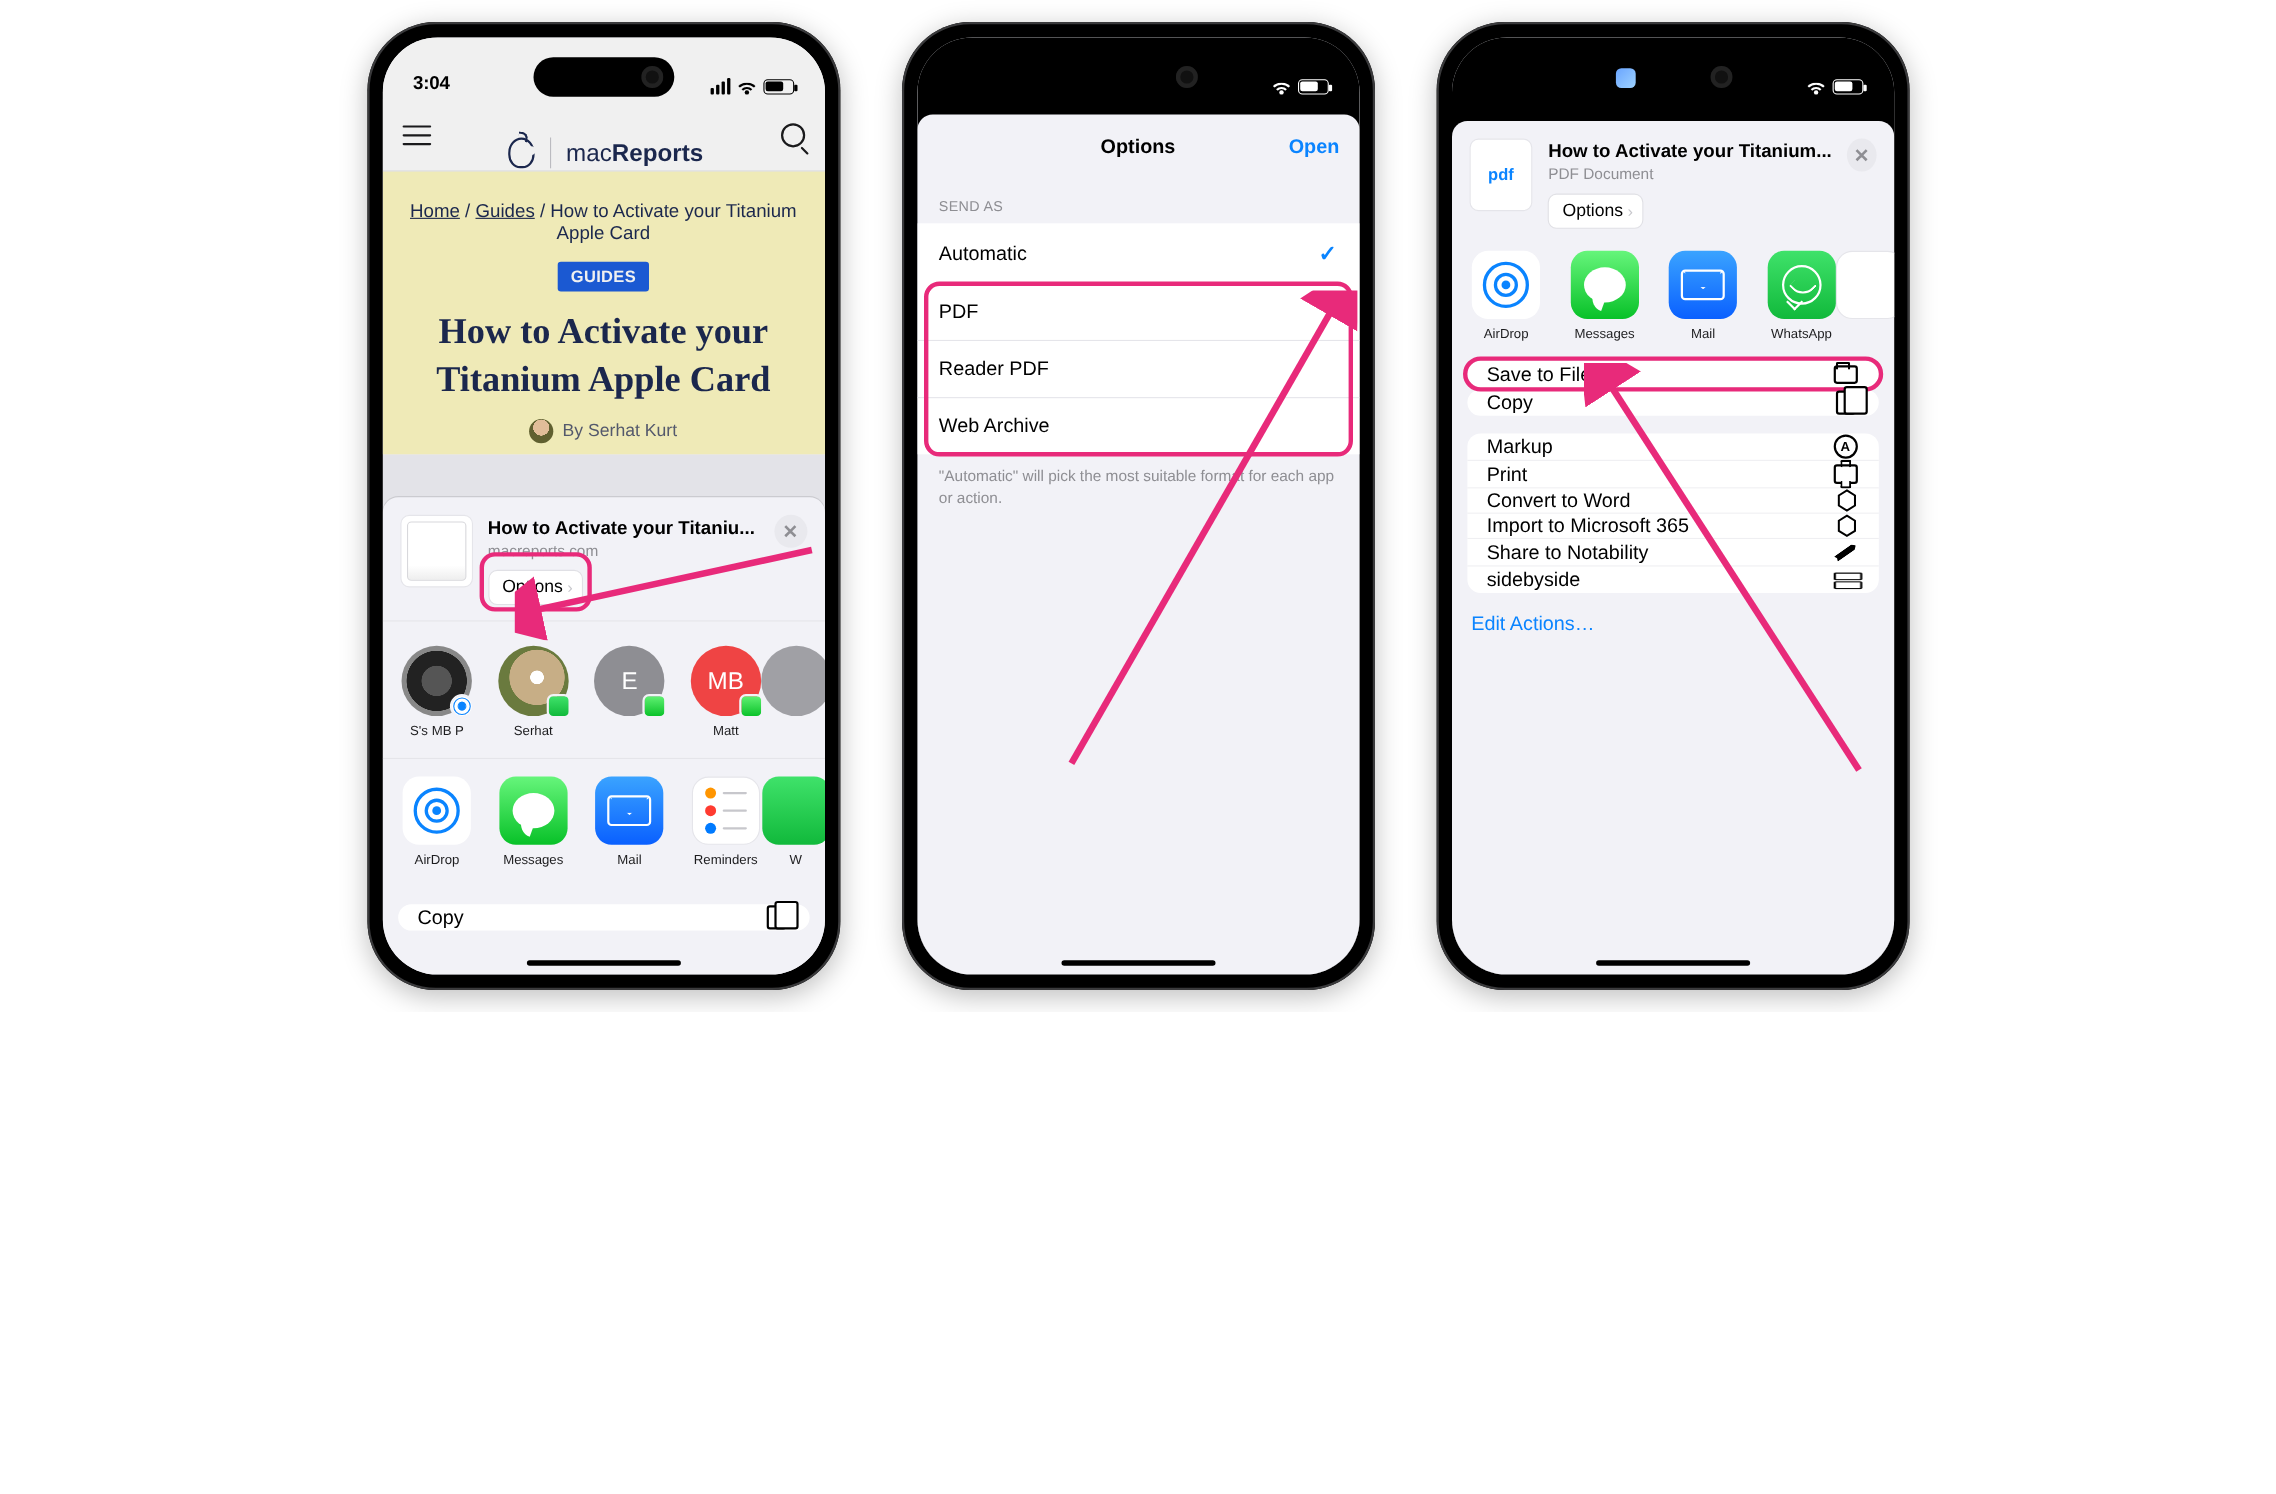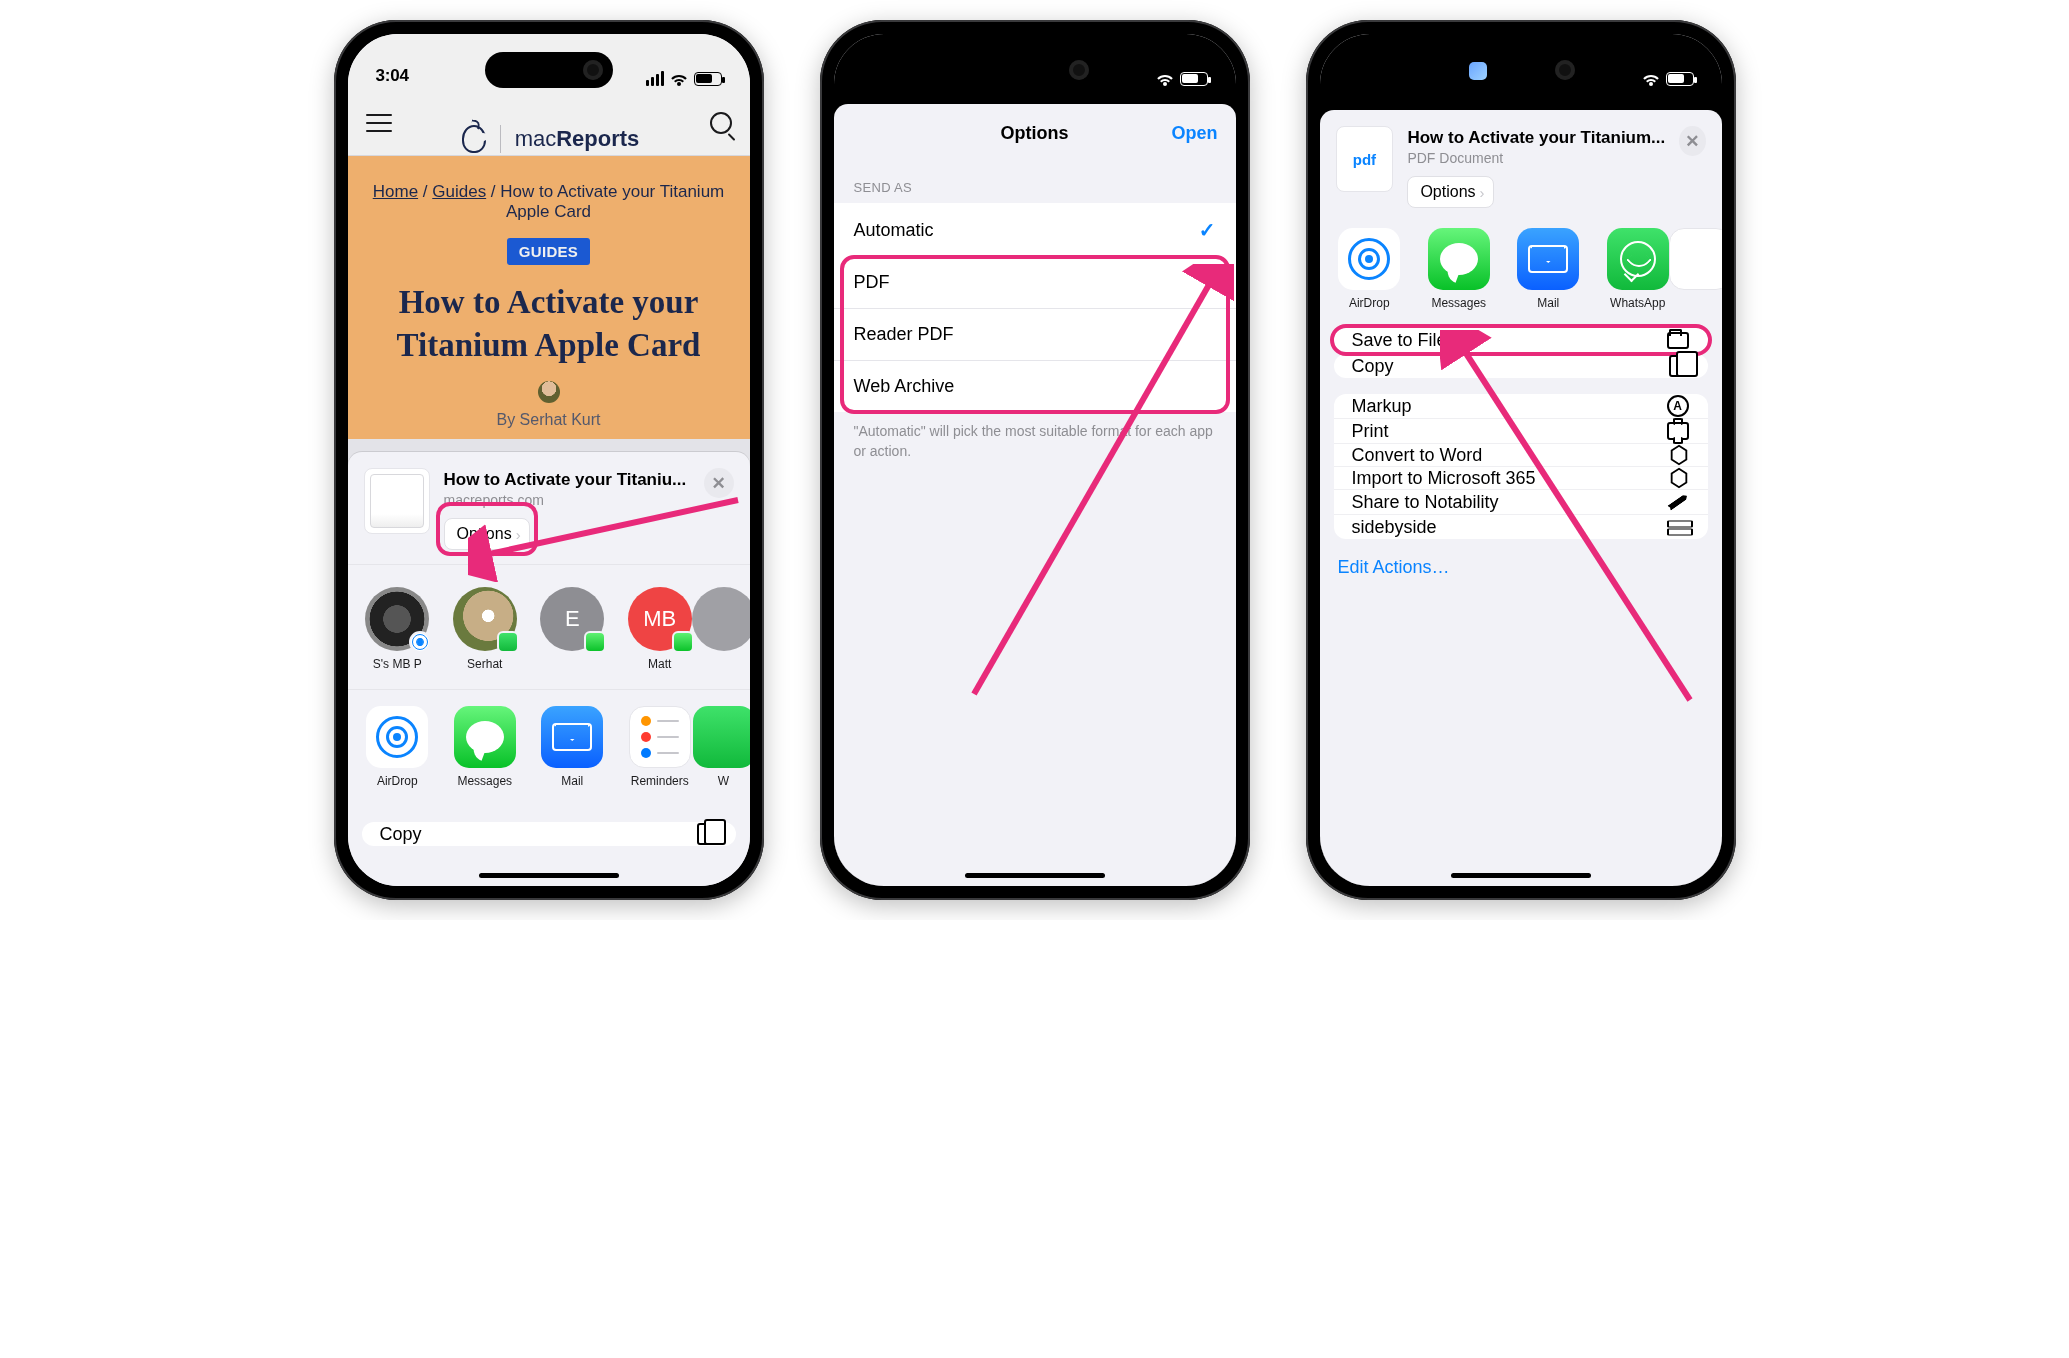--- a/index.html
+++ b/index.html
@@ -64,26 +64,26 @@
   .burger i { height:2px; background:#1c1c1e; border-radius:1px;}
   .logo { display:flex; align-items:center; gap:8px; font-size:22px; font-weight:400; color:#1d2a52;margin-top:32px;}
   .logo b { font-weight:700; color:#1d2a52;}
   .logo .apple { width:24px; height:28px; border:2.5px solid #1d2a52; border-radius:50% 50% 45% 45%; position:relative;}
   .logo .apple::before{content:"";position:absolute;top:-7px;right:4px;width:7px;height:7px;border:2px solid #1d2a52;border-left:none;border-bottom:none;border-radius:0 6px 0 0;transform:rotate(10deg)}
   .logo .apple::after{content:"";position:absolute;top:6px;right:-3px;width:8px;height:8px;border-radius:50%;background:#fff}
   .logo .sep{width:1px;height:28px;background:#c7c7cc;margin:0 6px}
   .search-icn{width:22px;height:22px;border:2px solid #1c1c1e;border-radius:50%;position:relative}
   .search-icn::after{content:"";position:absolute;right:-6px;bottom:-6px;width:9px;height:2px;background:#1c1c1e;transform:rotate(45deg);border-radius:1px}
 
-  .p1-page { background:#fdba74; padding:26px 20px 10px; text-align:center; color:#1d2a52; }
+  .p1-page { background:#fef9c3; padding:26px 20px 10px; text-align:center; color:#1d2a52; }
   .crumb { font-size:17px; color:#1d2a52;}
   .crumb .u { text-decoration: underline; }
   .badge { display:inline-block; margin-top:16px; background:#1d5fe0; color:#fff; font-size:15px; font-weight:700; padding:5px 12px; border-radius:3px; letter-spacing:.3px;}
   .h1 { font-family: Georgia, "Times New Roman", serif; font-weight:700; font-size:33px; line-height:1.3; margin-top:16px; color:#1d2a52;}
-  .byline { margin-top:14px; font-size:16px; color:#5a5f73; display:flex; align-items:center; justify-content:center; gap:8px;flex-direction:column;}
+  .byline { margin-top:14px; font-size:16px; color:#5a5f73; display:flex; align-items:center; justify-content:center; gap:8px;}
   .avatar { width:22px; height:22px; border-radius:50%; background: radial-gradient(circle at 50% 35%, #f0c9a3 40%, #663 41%);}
 
   
   .sheet { position:absolute; left:0; right:0; bottom:0; background:#f2f2f7; border-radius:14px 14px 0 0; box-shadow: 0 -1px 0 rgba(0,0,0,.1); padding-bottom:36px;}
   .sheet.full { top:76px; border-radius:14px 14px 0 0; }
   .sheet-head { display:flex; align-items:flex-start; gap:14px; padding:16px 16px 14px; position:relative;}
   .thumb { width:66px; height:66px; border-radius:8px; background:#fff; border:1px solid #e5e5ea; display:flex;align-items:center;justify-content:center;}
   .thumb.pdf { flex-direction:column; gap:2px; color:#0a84ff; font-size:15px; font-weight:600;}
   .thumb-inner{width:54px;height:54px;border:1px solid #d8d8dc;border-radius:4px;background:linear-gradient(#fff 75%,#eee)}
   .head-txt { flex:1; padding-top:2px;}

